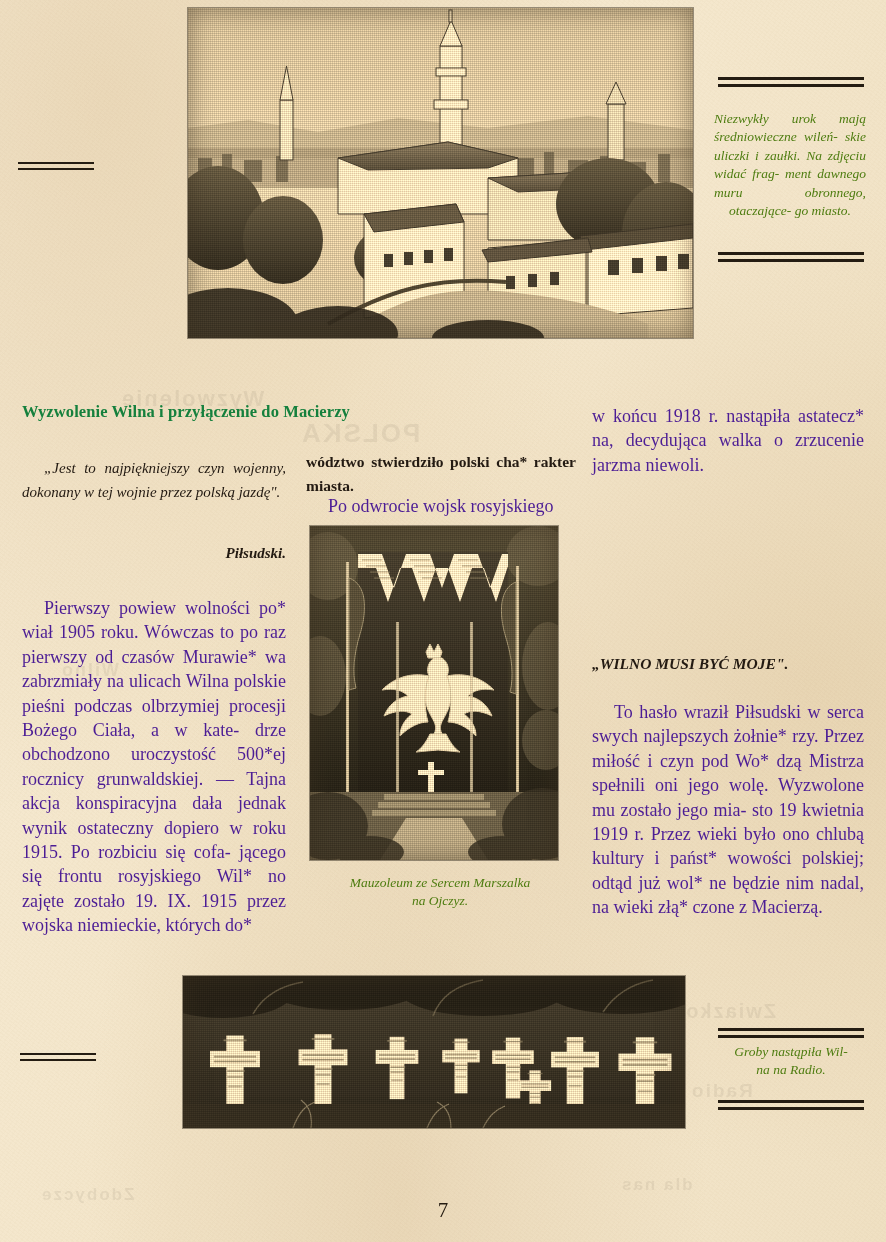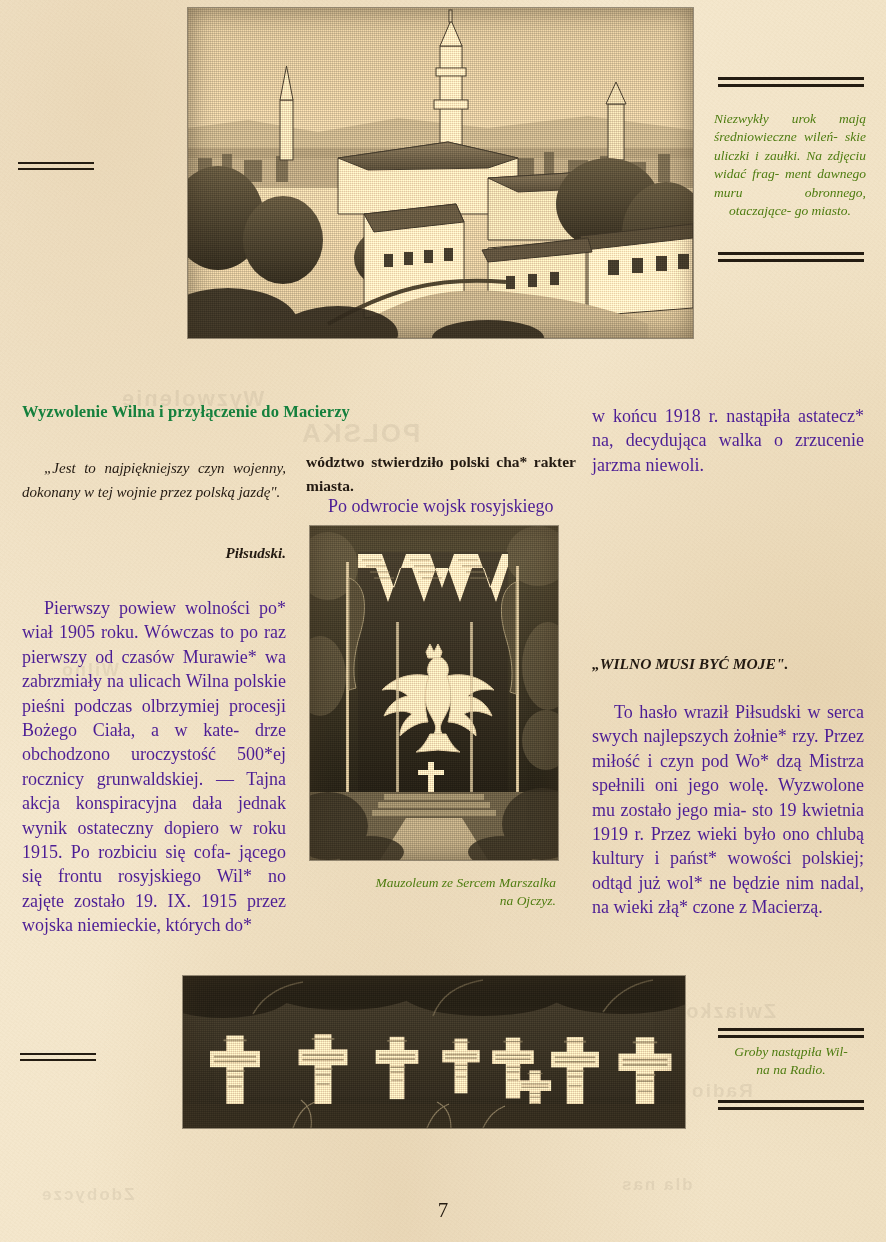--- a/index.html
+++ b/index.html
@@ -305,21 +305,21 @@
       <ellipse cx="18" cy="300" rx="40" ry="34"></ellipse>
       <ellipse cx="232" cy="298" rx="40" ry="36"></ellipse>
       <ellipse cx="60" cy="326" rx="34" ry="16"></ellipse>
       <ellipse cx="192" cy="326" rx="34" ry="16"></ellipse>
     </g>
   </svg>
   <div class="halftone"></div>
   <div class="vignette"></div>
 </div>
 
-<div class="caption abs" style="left:300px;top:874px;width:256px;text-align:right;">
+<div class="caption abs" style="left:312px;top:874px;width:256px;">
   <span>Mauzoleum ze Sercem Marszalka</span><br>
   <span>na Ojczyz.</span>
 </div>
 
 <div class="col abs" style="left:592px;top:404px;width:272px;">
   <p class="noind">w końcu 1918 r. nastąpiła astatecz* na, decydująca walka o zrzucenie jarzma niewoli.</p>
 </div>
 
 <div class="subhead abs" style="left:592px;top:655px;width:272px;">„WILNO MUSI BYĆ MOJE".</div>
 

